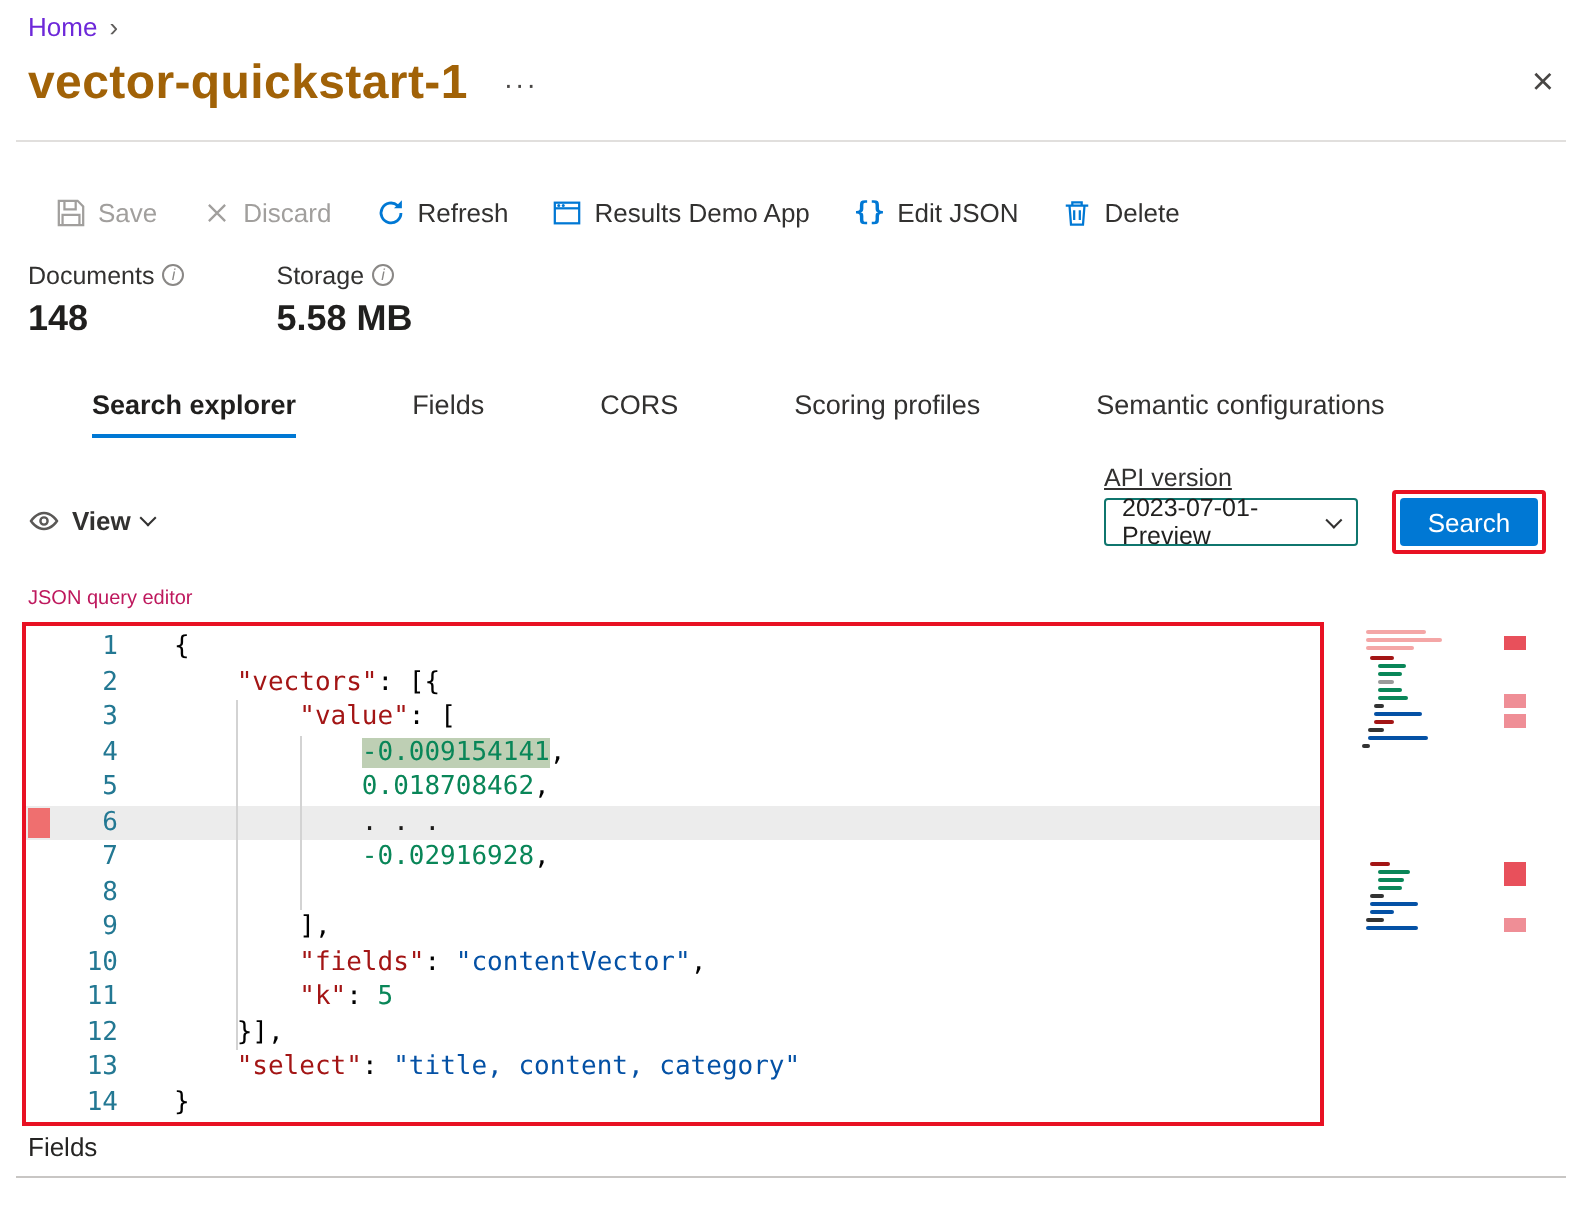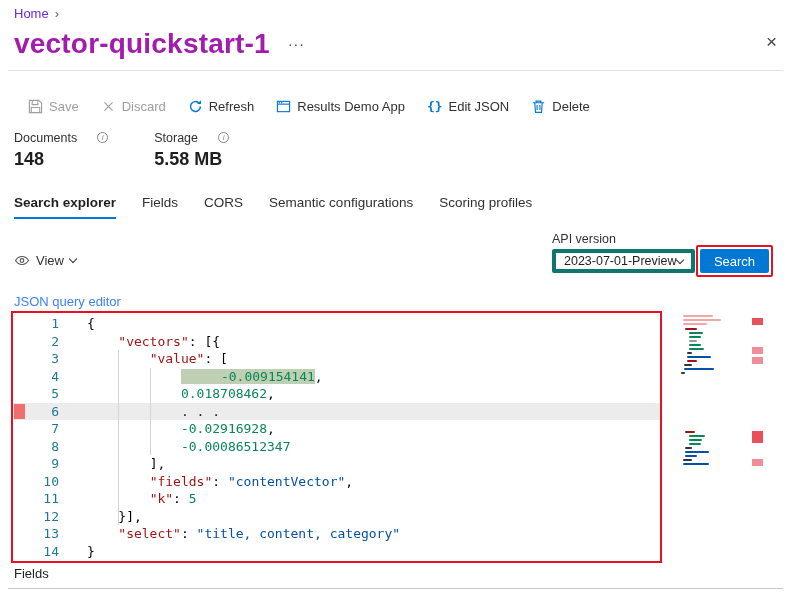--- a/index.html
+++ b/index.html
@@ -7,68 +7,68 @@
   .page {
     position:relative; width:791px; height:608px; background:#fff; overflow:hidden;
     font-family:"Liberation Sans", sans-serif; color:#323130;
   }
   
   .breadcrumb { position:absolute; left:14px; top:6px; font-size:13px; display:flex; align-items:center; gap:6px; }
   .breadcrumb a { color:#6d28d9; text-decoration:none; cursor:pointer; }
   .crumb-sep { color:#605e5c; font-size:13px; }
   
   .title-row { position:absolute; left:14px; top:28px; display:flex; align-items:center; }
-  .page-title { font-size:28px; font-weight:700; color:#a21caf; letter-spacing:.2px; }
+  .page-title { font-size:24px; font-weight:700; color:#a16207; letter-spacing:.2px; }
   .more-dots { margin-left:18px; color:#484644; font-size:14px; letter-spacing:1px; cursor:pointer; }
   .close-btn { position:absolute; right:14px; top:32px; font-size:19px; color:#484644; cursor:pointer; line-height:1; }
   .divider-top { position:absolute; left:8px; right:8px; top:70px; border-top:1px solid #e1dfdd; }
   
   .toolbar { position:absolute; left:28px; top:94px; height:24px; display:flex; align-items:center; gap:22px; }
   .tb { display:flex; align-items:center; gap:6px; font-size:13px; color:#323130; cursor:pointer; }
   .tb.disabled { color:#a19f9d; cursor:default; }
   .tb-icon { display:inline-flex; width:15px; height:15px; align-items:center; justify-content:center; }
   .braces { color:#0078d4; font-family:"DejaVu Sans Mono", monospace; font-size:13px; font-weight:bold; }
   
   .stats { position:absolute; left:14px; top:131px; display:flex; gap:46px; }
-  .stat-label { display:flex; align-items:flex-start; gap:20px; font-size:12.5px; color:#323130; }
+  .stat-label { display:flex; align-items:flex-start; gap:4px; font-size:12.5px; color:#323130; }
   .info-icon { width:11px; height:11px; border:1px solid #8a8886; border-radius:50%; color:#8a8886;
     font-size:8px; display:inline-flex; align-items:center; justify-content:center; font-style:italic; margin-top:1px; }
   .stat-value { font-size:18px; font-weight:700; color:#201f1e; margin-top:4px; }
   
   .tabs { position:absolute; left:14px; top:195px; display:flex; gap:26px; font-size:13.5px; }
-  .tab { padding-bottom:7px; color:#323130; cursor:pointer; border-bottom:2px solid transparent; }
+  .tab { padding-bottom:7px; color:#323130; cursor:pointer; border-bottom:2px solid transparent;margin-left:32px; }
   .tab.active { font-weight:700; color:#201f1e; border-bottom:2px solid #0078d4; }
   
-  .view-btn { position:absolute; left:14px; top:252px; display:flex; align-items:center; gap:6px; font-size:13px; cursor:pointer; }
+  .view-btn { position:absolute; left:14px; top:252px; display:flex; align-items:center; gap:6px; font-size:13px; cursor:pointer;font-weight:bold; }
   .chev { display:inline-block; width:6px; height:6px; border-right:1.3px solid #323130; border-bottom:1.3px solid #323130; transform:rotate(45deg); margin-top:-3px; }
-  .api-label { position:absolute; left:552px; top:232px; font-size:12.5px; color:#323130; }
-  .api-select { position:absolute; left:552px; top:249px; width:143px; height:24px; border:4px solid #0f766e; border-radius:2px;
+  .api-label { position:absolute; left:552px; top:232px; font-size:12.5px; color:#323130;text-decoration:underline; }
+  .api-select { position:absolute; left:552px; top:249px; width:127px; height:24px; border:1px solid #0f766e; border-radius:2px;
     display:flex; align-items:center; padding:0 8px; font-size:12.5px; color:#201f1e; background:#fff; cursor:pointer; }
   .api-select .chev { margin-left:auto; }
   .search-annot { position:absolute; left:696px; top:245px; border:2px solid #e81123; padding:2px; border-radius:2px; }
   .search-btn { width:69px; height:24px; background:#0078d4; color:#fff; font-size:13px; border:none; border-radius:2px;
     display:flex; align-items:center; justify-content:center; cursor:pointer; font-family:"Liberation Sans", sans-serif; }
   
-  .editor-label { position:absolute; left:14px; top:294px; font-size:13px; color:#3b82f6; }
+  .editor-label { position:absolute; left:14px; top:294px; font-size:10px; color:#be185d; }
   .editor-annot { position:absolute; left:11px; top:311px; width:651px; height:252px; border:2px solid #e81123; background:#fff; }
   .editor { position:relative; width:100%; height:100%; font-family:"DejaVu Sans Mono", monospace; font-size:13px; line-height:17.5px; overflow:hidden; }
   .ed-lines { position:absolute; left:0; top:2px; right:0; }
   .ed-row { display:flex; height:17.5px; }
   .ed-row.current { background:#ececec; }
   .ed-glyph { position:relative; width:14px; flex:0 0 14px; }
   .glyph-mark { position:absolute; left:1px; top:1px; width:11px; height:15px; background:#ef6f6f; }
   .ed-num { width:32px; flex:0 0 32px; text-align:right; color:#237893; }
   .ed-code { white-space:pre; padding-left:28px; color:#000; }
   .tk-key { color:#a31515; }
   .tk-str { color:#0451a5; }
   .tk-num { color:#098658; }
   .tk-p  { color:#000000; }
   .tk-el { color:#1b1a19; }
   .tk-ws { }
-  .tk-hl { background:#becfb4;padding-left:40px; }
+  .tk-hl { background:#becfb4; }
   .guide { position:absolute; width:1px; background:#d3d3d3; }
   
   .minimap { position:absolute; left:681px; top:313px; width:62px; height:246px; cursor:pointer; }
   .mm-bar { position:absolute; height:2px; border-radius:1px; }
   .ruler-mark { position:absolute; left:752px; width:11px; height:7px; background:#ef8e96; }
   .ruler-mark.strong { background:#e8505b; }
   
   .results-label { position:absolute; left:14px; top:566px; font-size:13px; color:#252423; }
   .divider-bottom { position:absolute; left:8px; right:8px; top:588px; border-top:1px solid #c8c6c4; }
 </style>
@@ -155,22 +155,22 @@
         <span class="info-icon">i</span>
       </div>
       <div class="stat-value">5.58 MB</div>
     </div>
   </div>
 
   <div class="tabs">
     <div class="tab active">Search explorer</div>
     <div class="tab">Fields</div>
     <div class="tab">CORS</div>
+    <div class="tab">Scoring profiles</div>
     <div class="tab">Semantic configurations</div>
-    <div class="tab">Scoring profiles</div>
   </div>
 
   <div class="view-btn">
     <span style="display:inline-flex;">
       <svg width="16" height="16" viewBox="0 0 16 16">
           <path d="M1.5 8.5s2.5-4 6.5-4 6.5 4 6.5 4-2.5 4-6.5 4-6.5-4-6.5-4z" fill="none" stroke="#5a5856" stroke-width="1.2"></path>
           <circle cx="8" cy="8.5" r="1.8" fill="none" stroke="#5a5856" stroke-width="1.2"></circle>
         </svg>
     </span>
     <span>View</span>
@@ -224,21 +224,20 @@
             <div class="ed-code"><span class="tk-ws">            </span><span class="tk-el">. . .</span></div>
           </div>
           <div class="ed-row">
             <div class="ed-glyph"></div>
             <div class="ed-num">7</div>
             <div class="ed-code"><span class="tk-ws">            </span><span class="tk-num">-0.02916928</span><span class="tk-p">,</span></div>
           </div>
           <div class="ed-row">
             <div class="ed-glyph"></div>
             <div class="ed-num">8</div>
-            <div class="ed-code"><span class="tk-ws">            </span><span class="tk-num">-0.00086512347</span></div>
           </div>
           <div class="ed-row">
             <div class="ed-glyph"></div>
             <div class="ed-num">9</div>
             <div class="ed-code"><span class="tk-ws">        </span><span class="tk-p">],</span></div>
           </div>
           <div class="ed-row">
             <div class="ed-glyph"></div>
             <div class="ed-num">10</div>
             <div class="ed-code"><span class="tk-ws">        </span><span class="tk-key">"fields"</span><span class="tk-p">: </span><span class="tk-str">"contentVector"</span><span class="tk-p">,</span></div>

